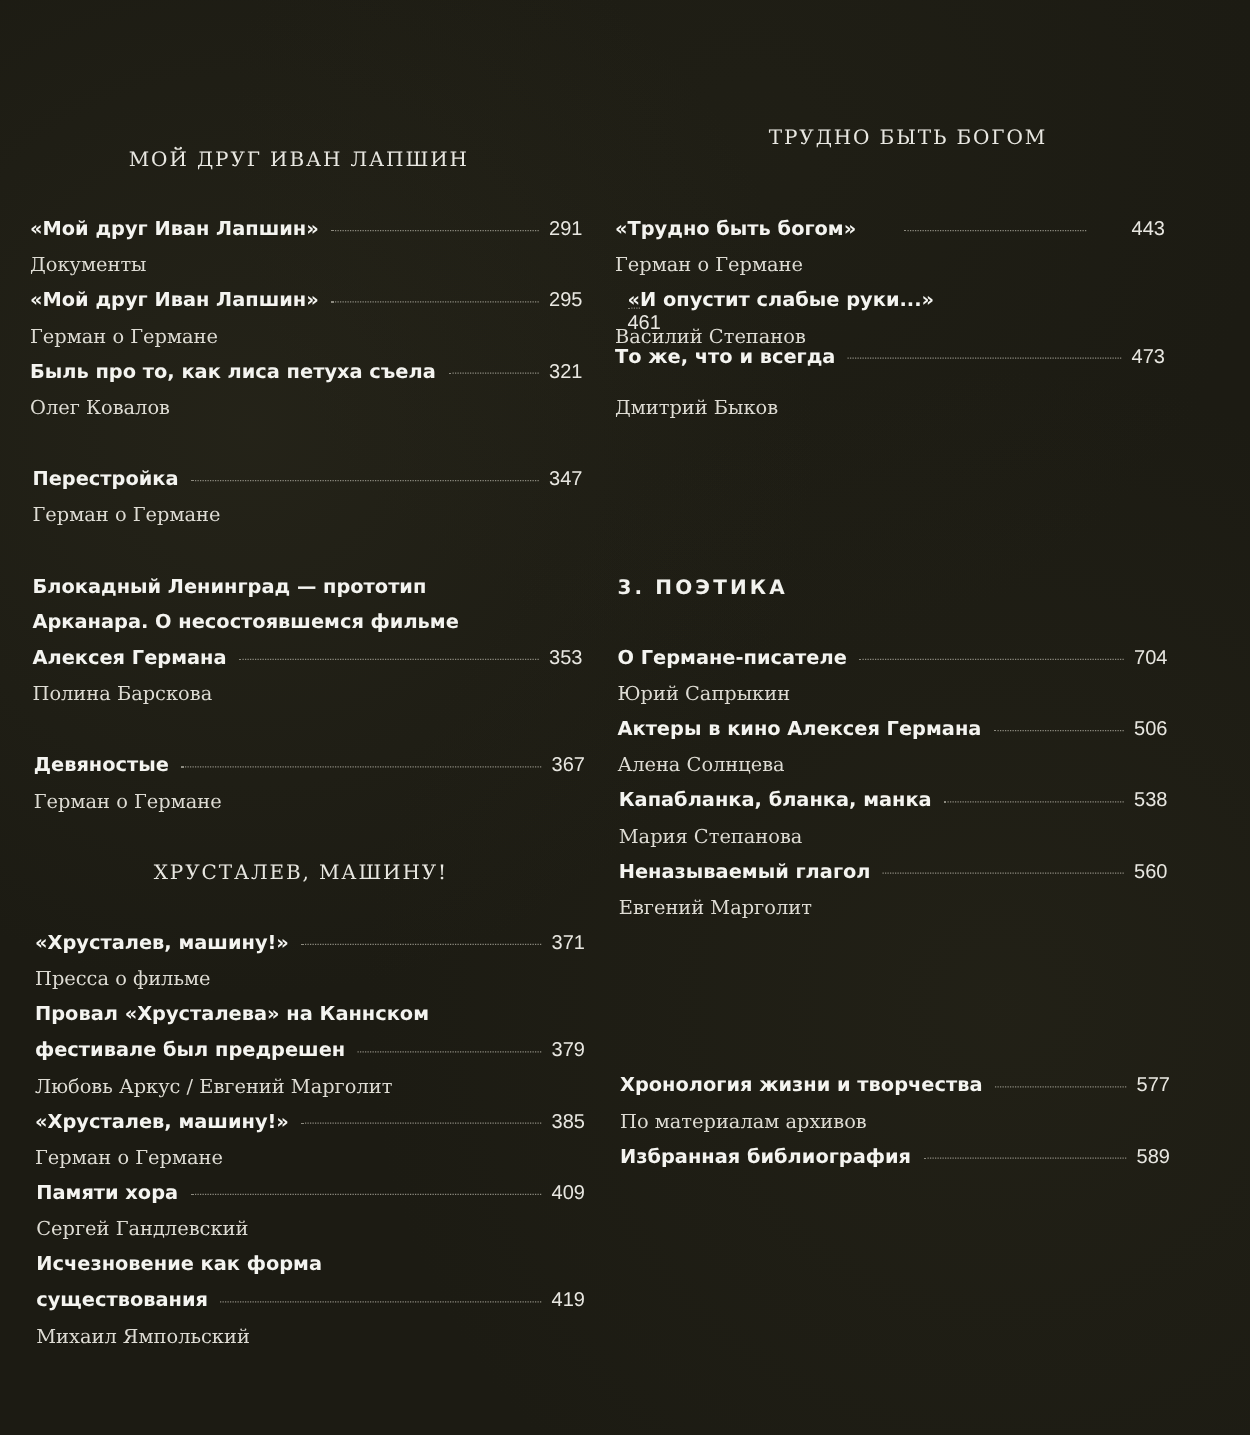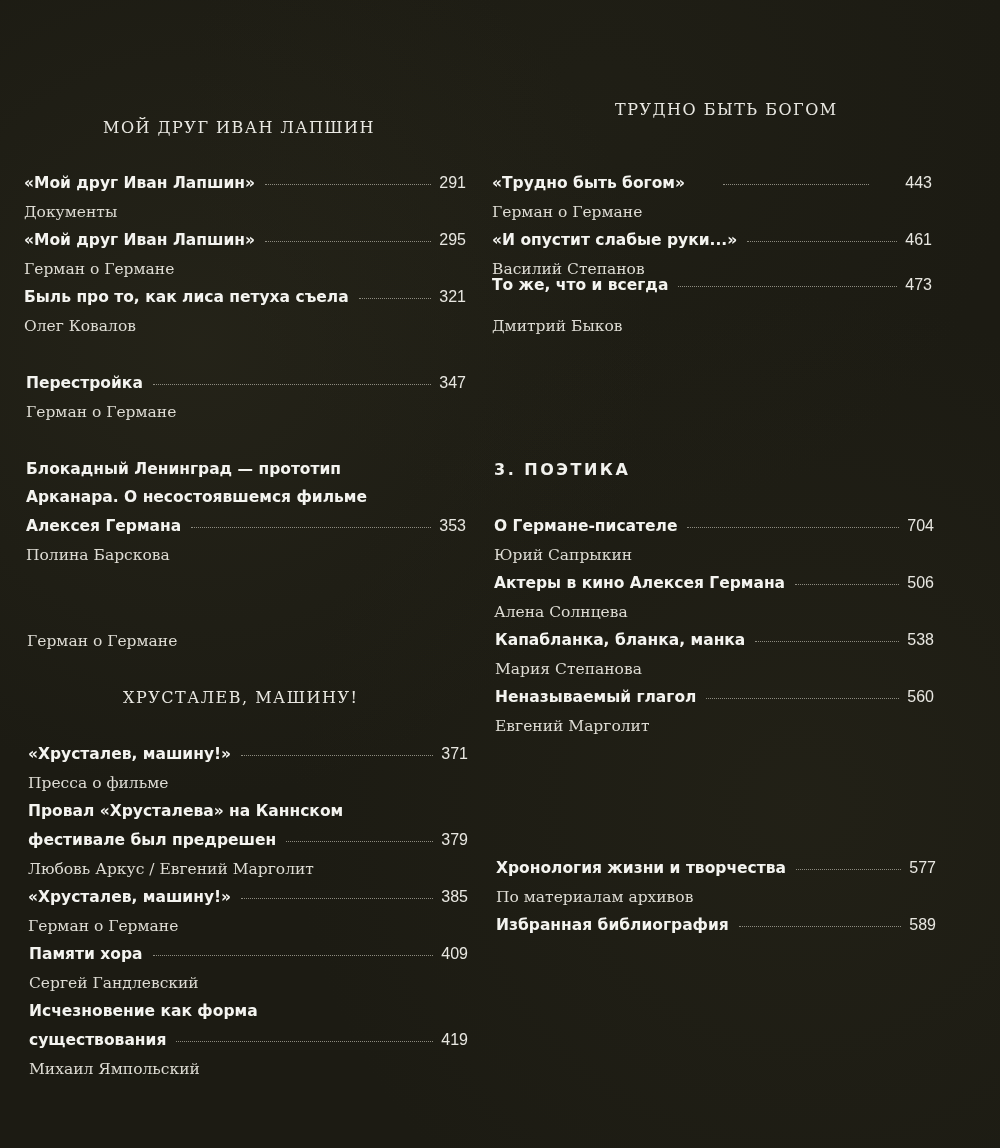--- a/index.html
+++ b/index.html
@@ -97,20 +97,25 @@
 
   <div class="title-only" style="left:26px; top:460px;">Блокадный Ленинград — прототип</div>
   <div class="title-only" style="left:26px; top:488px;">Арканара. О несостоявшемся фильме</div>
   <div class="entry-line" style="left:26px; width:440px; top:517px;">
     <span class="entry-title">Алексея Германа</span>
     <span class="dots"></span>
     <span class="page-num">353</span>
   </div>
   <div class="author" style="left:26px; top:546px;">Полина Барскова</div>
 
+  <div class="entry-line" style="left:27px; width:441px; top:603px;">
+    <span class="entry-title">Девяностые</span>
+    <span class="dots"></span>
+    <span class="page-num">367</span>
+  </div>
   <div class="author" style="left:27px; top:632px;">Герман о Германе</div>
 
   <div class="section-title" style="left:123px; top:688px;">Хрусталев, машину!</div>
 
   <div class="entry-line" style="left:28px; width:440px; top:745px;">
     <span class="entry-title">«Хрусталев, машину!»</span>
     <span class="dots"></span>
     <span class="page-num">371</span>
   </div>
   <div class="author" style="left:28px; top:774px;">Пресса о фильме</div>
@@ -147,21 +152,21 @@
 
   <div class="section-title" style="left:595px; top:100px;margin-left:20px;">Трудно быть богом</div>
 
   <div class="entry-line" style="left:492px; width:440px; top:174px;gap:28px;">
     <span class="entry-title">«Трудно быть богом»</span>
     <span class="dots"></span>
     <span class="page-num">443</span>
   </div>
   <div class="author" style="left:492px; top:203px;">Герман о Германе</div>
 
-  <div class="entry-line" style="left:492px; width:440px; top:231px;">
+  <div class="entry-line" style="left:492px; width:440px; top:231px;flex-direction:column;">
     <span class="entry-title">«И опустит слабые руки...»</span>
     <span class="dots"></span>
     <span class="page-num">461</span>
   </div>
   <div class="author" style="left:492px; top:260px;">Василий Степанов</div>
 
   <div class="entry-line" style="left:492px; width:440px; top:276px;">
     <span class="entry-title">То же, что и всегда</span>
     <span class="dots"></span>
     <span class="page-num">473</span>

